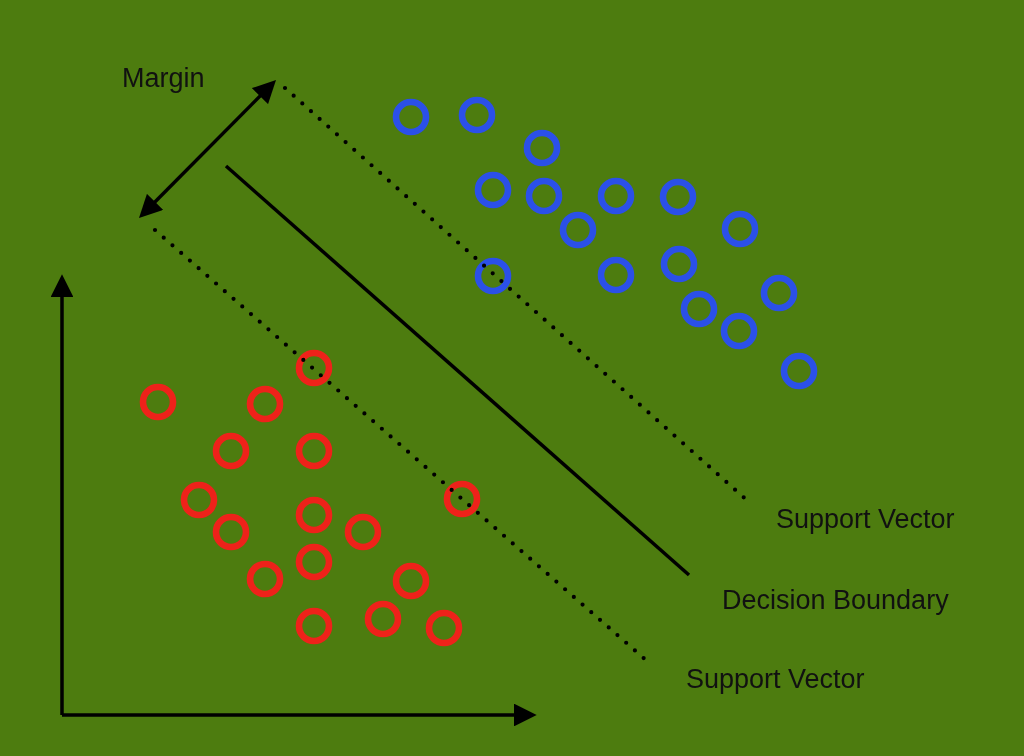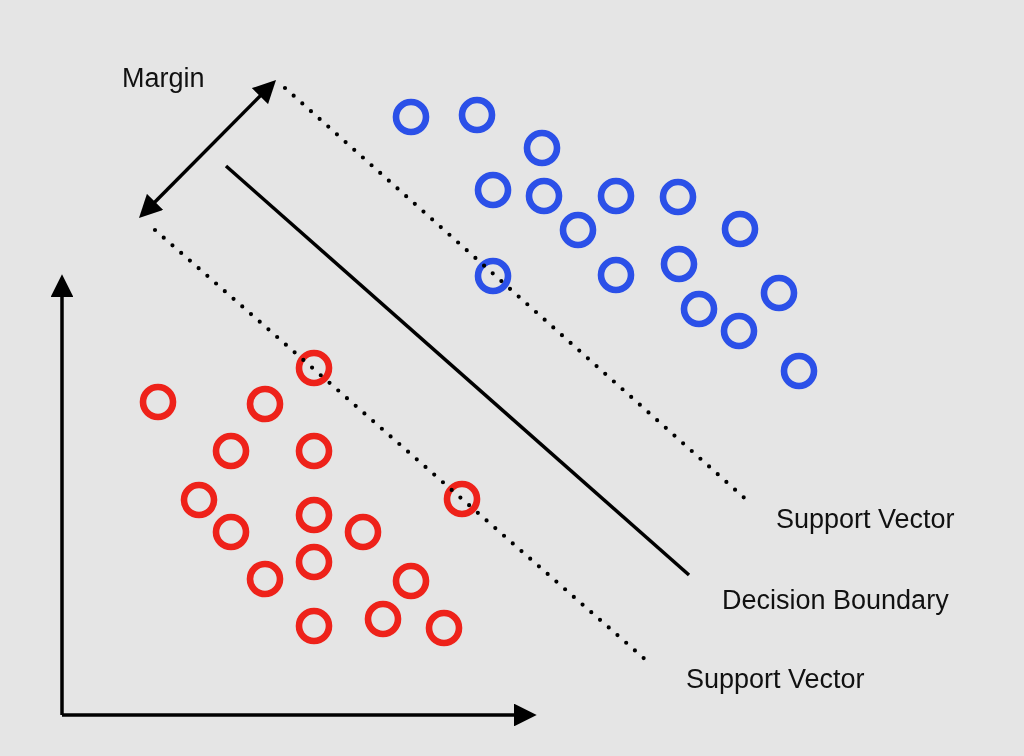--- a/index.html
+++ b/index.html
@@ -4,21 +4,21 @@
 <style>
   html, body {
     margin: 0;
     padding: 0;
     background: #ffffff;
   }
   .stage {
     position: relative;
     width: 1024px;
     height: 756px;
-    background: #e5e5e5;
+    background: #4d7c0f;
     overflow: hidden;
     font-family: "Liberation Sans", sans-serif;
   }
   svg { display: block; }
   .diagram-label {
     font-family: "Liberation Sans", sans-serif;
     font-size: 27px;
     fill: #111111;
   }
 </style>

